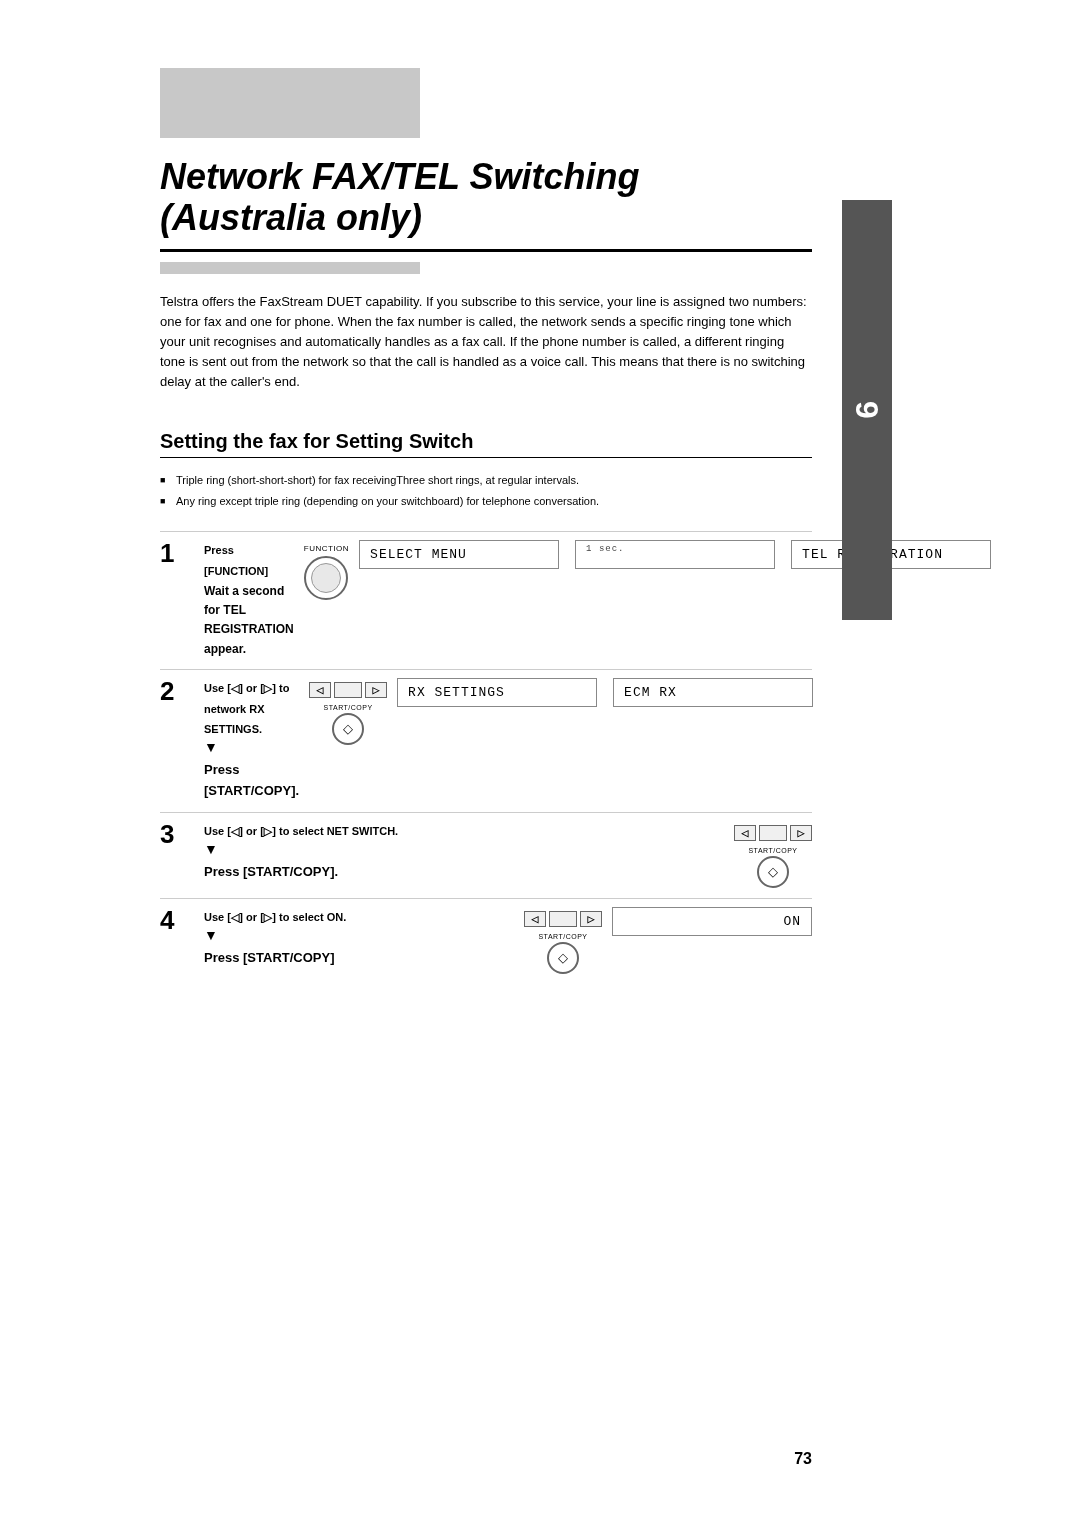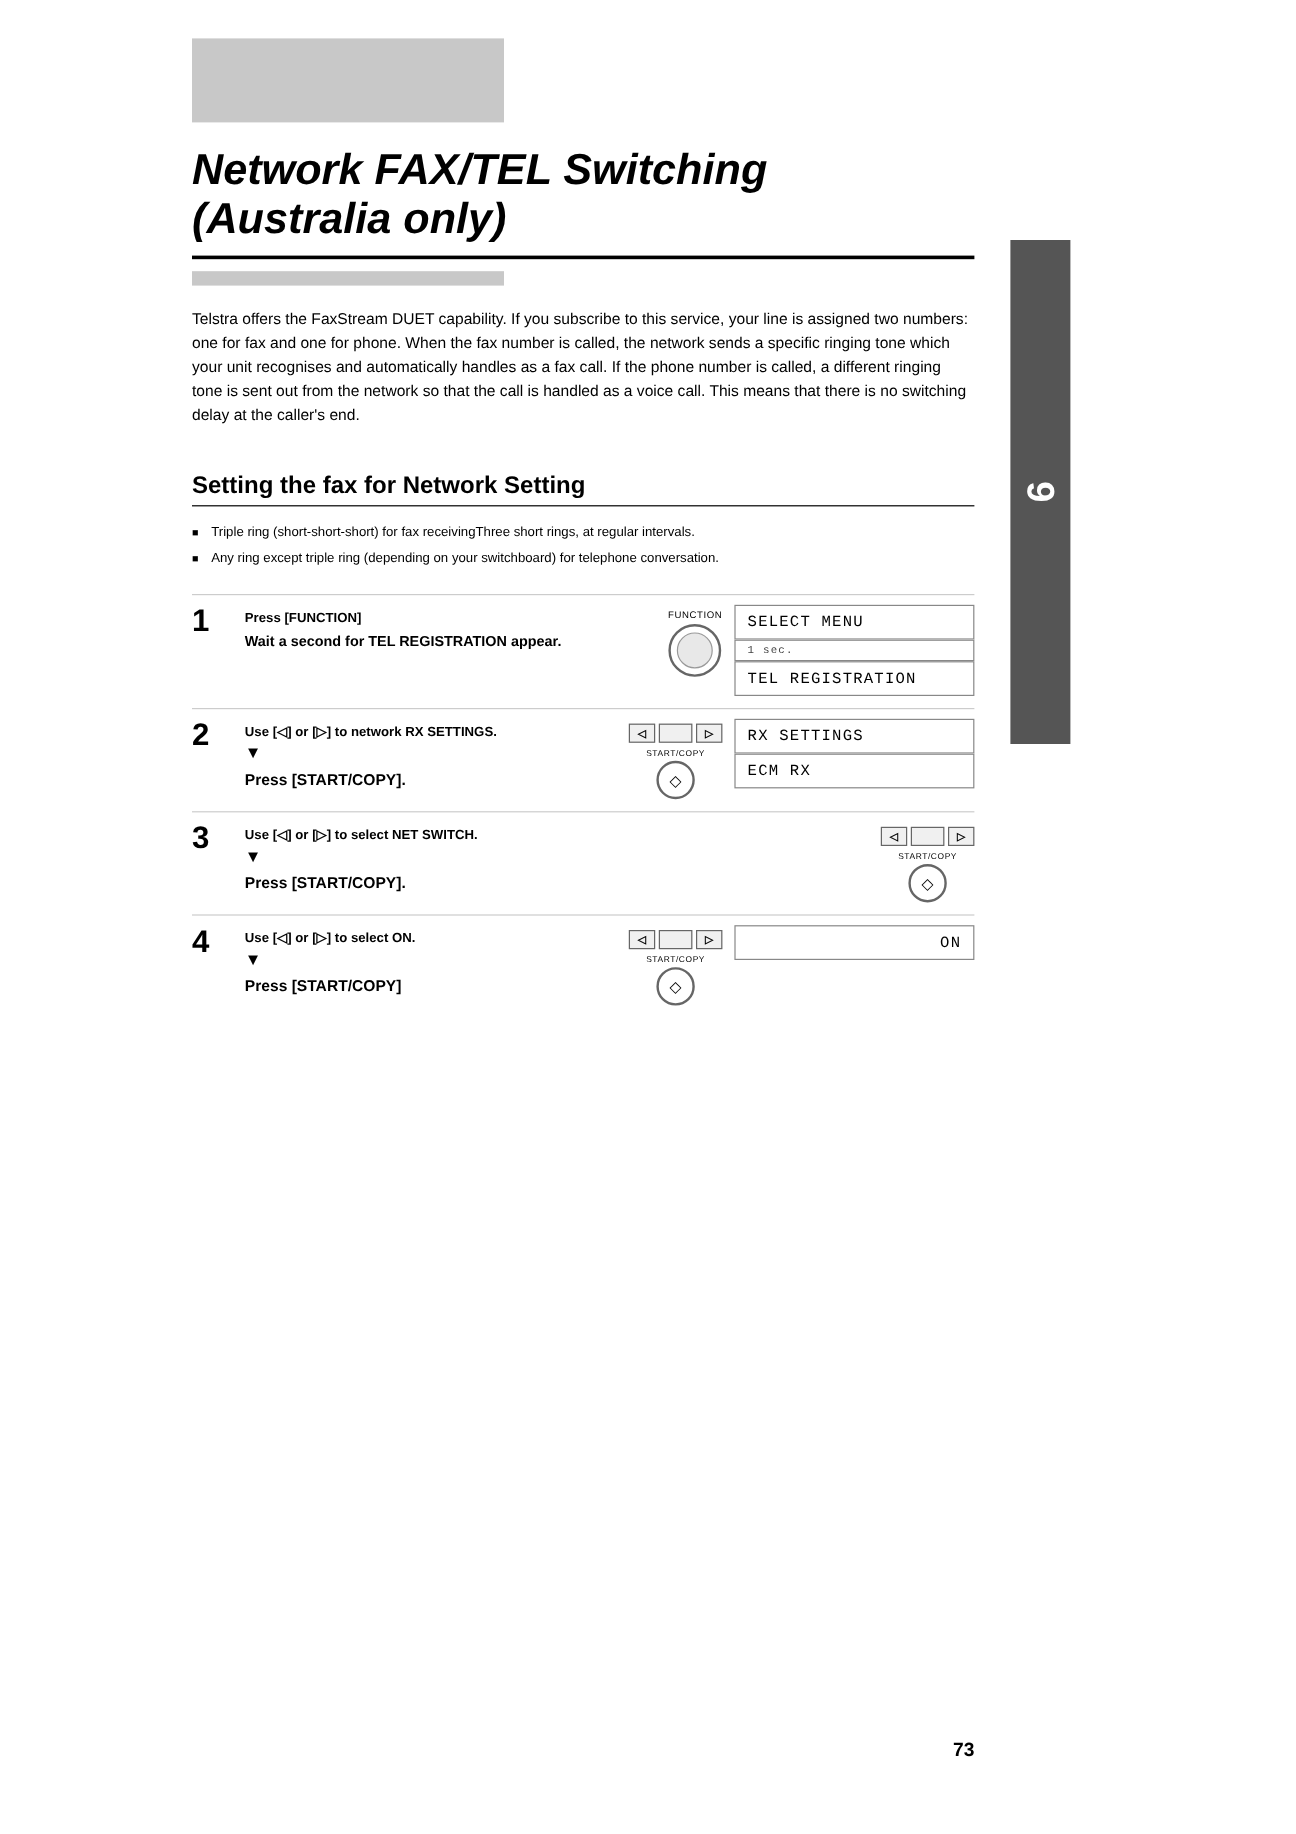--- a/index.html
+++ b/index.html
@@ -7,21 +7,21 @@
       background: #fff;
       font-family: Arial, Helvetica, sans-serif;
       width: 1080px;
       min-height: 1528px;
       position: relative;
       color: #000;
     }
     .page {
       width: 892px;
       min-height: 1528px;
-      padding: 32px 80px 60px 160px;
+      padding: 68px 80px 60px 160px;
       position: relative;
     }
     .gray-box {
       width: 260px;
       height: 70px;
       background: #c8c8c8;
       margin-bottom: 18px;
     }
     .main-title {
       font-size: 36px;
@@ -190,22 +190,22 @@
       display: flex;
       align-items: center;
       justify-content: center;
     }
     .start-copy-inner {
       font-size: 13px;
     }
     
     .lcd-stack {
       display: flex;
-      flex-direction: column;
-      gap: 0;
+      flex-direction: row;
+      gap: 16px;
     }
     .lcd-screen {
       width: 200px;
       border: 1.5px solid #888;
       padding: 6px 10px;
       font-size: 13px;
       font-family: 'Courier New', monospace;
       letter-spacing: 1px;
       background: #fff;
       position: relative;
@@ -249,21 +249,21 @@
 <div class="page">
 
   <div class="gray-box"></div>
 
   <h1 class="main-title">Network FAX/TEL Switching (Australia only)</h1>
 
   <div class="gray-divider"></div>
 
   <p class="intro-text">Telstra offers the FaxStream DUET capability. If you subscribe to this service, your line is assigned two numbers: one for fax and one for phone. When the fax number is called, the network sends a specific ringing tone which your unit recognises and automatically handles as a fax call. If the phone number is called, a different ringing tone is sent out from the network so that the call is handled as a voice call. This means that there is no switching delay at the caller's end.</p>
 
-  <h2 class="section-title">Setting the fax for Network Setting</h2>
+  <h2 class="section-title">Setting the fax for Setting Switch</h2>
 
   <ul class="bullet-list">
     <li>Triple ring (short-short-short) for fax receivingThree short rings, at regular intervals.</li>
     <li>Any ring except triple ring (depending on your switchboard) for telephone conversation.</li>
   </ul>
 
   <div class="steps-container">
 
     <div class="step">
       <div class="step-number">1</div>

